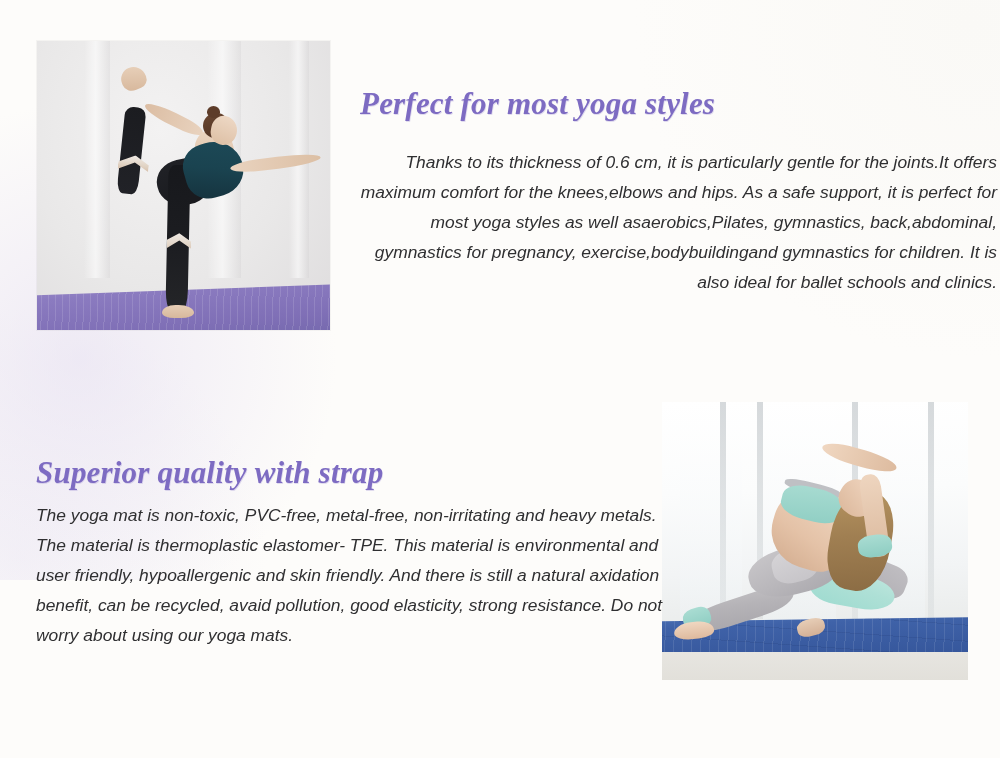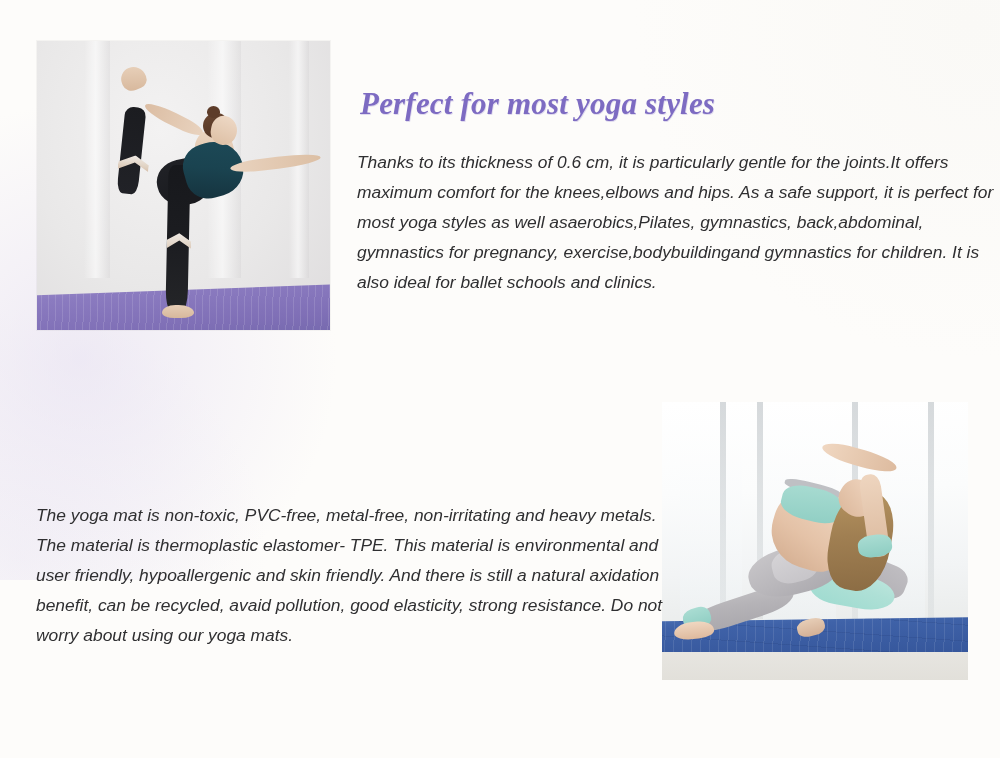--- a/index.html
+++ b/index.html
@@ -55,20 +55,21 @@
     font-style: italic;
     font-size: 17.4px;
     line-height: 30px;
     color: #2f2f31;
     white-space: pre-line;
   }
   #para-1 {
     left: 357px;
     top: 147px;
     width: 640px;
+    text-align: right;
   }
   #para-2 {
     left: 36px;
     top: 500px;
     width: 650px;
     z-index: 6;
   }
 
   
   .photo {
@@ -450,16 +451,17 @@
     <div class="f2" id="f2-torso"></div>
     <div class="f2" id="f2-bra-band"></div>
     <div class="f2" id="f2-bra"></div>
     <div class="f2" id="f2-hair"></div>
     <div class="f2" id="f2-head"></div>
     <div class="f2" id="f2-arm-up"></div>
     <div class="f2" id="f2-arm-down"></div>
     <div class="f2" id="f2-arm-cuff"></div>
   </div>
 
+  <div class="heading" id="heading-2">Superior quality with strap</div>
 
   <div class="body-text" id="para-2">The yoga mat is non-toxic, PVC-free, metal-free, non-irritating and heavy metals. The material is thermoplastic elastomer- TPE. This material is environmental and user friendly, hypoallergenic and skin friendly. And there is still a natural axidation benefit, can be recycled, avaid pollution, good elasticity, strong resistance. Do not worry about using our yoga mats.</div>
 
 </div>
 
 </body></html>

